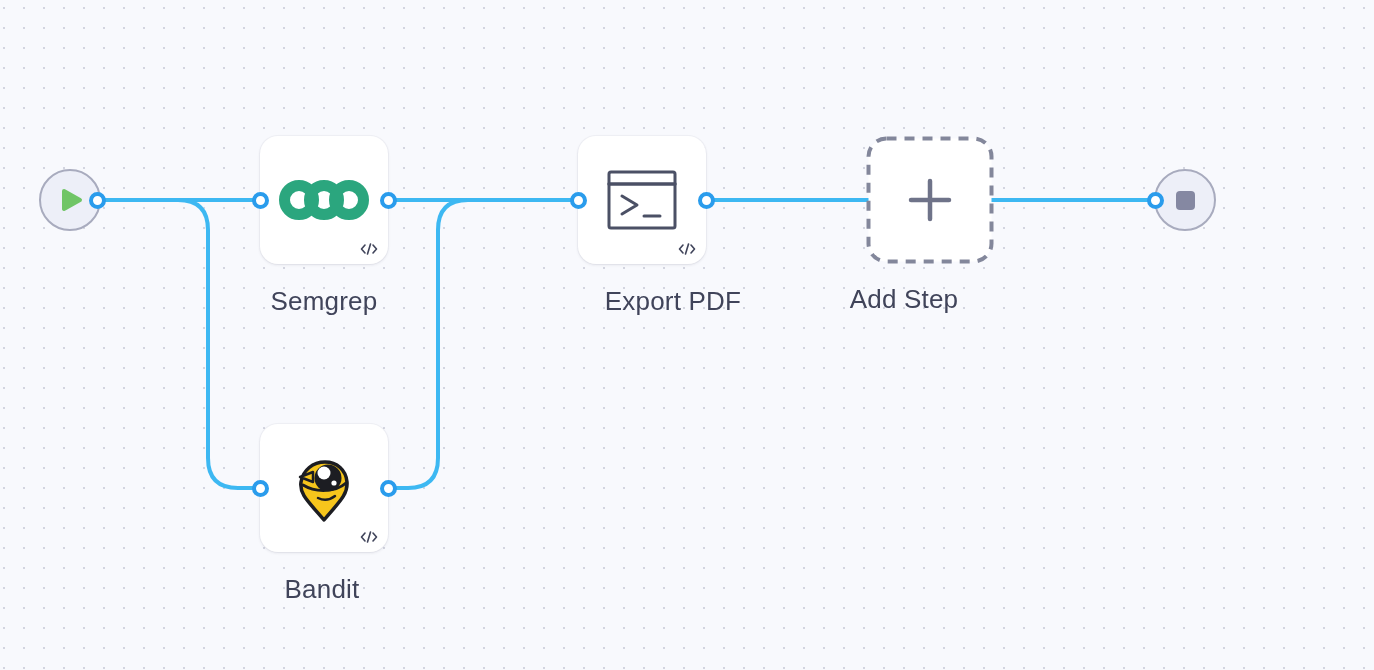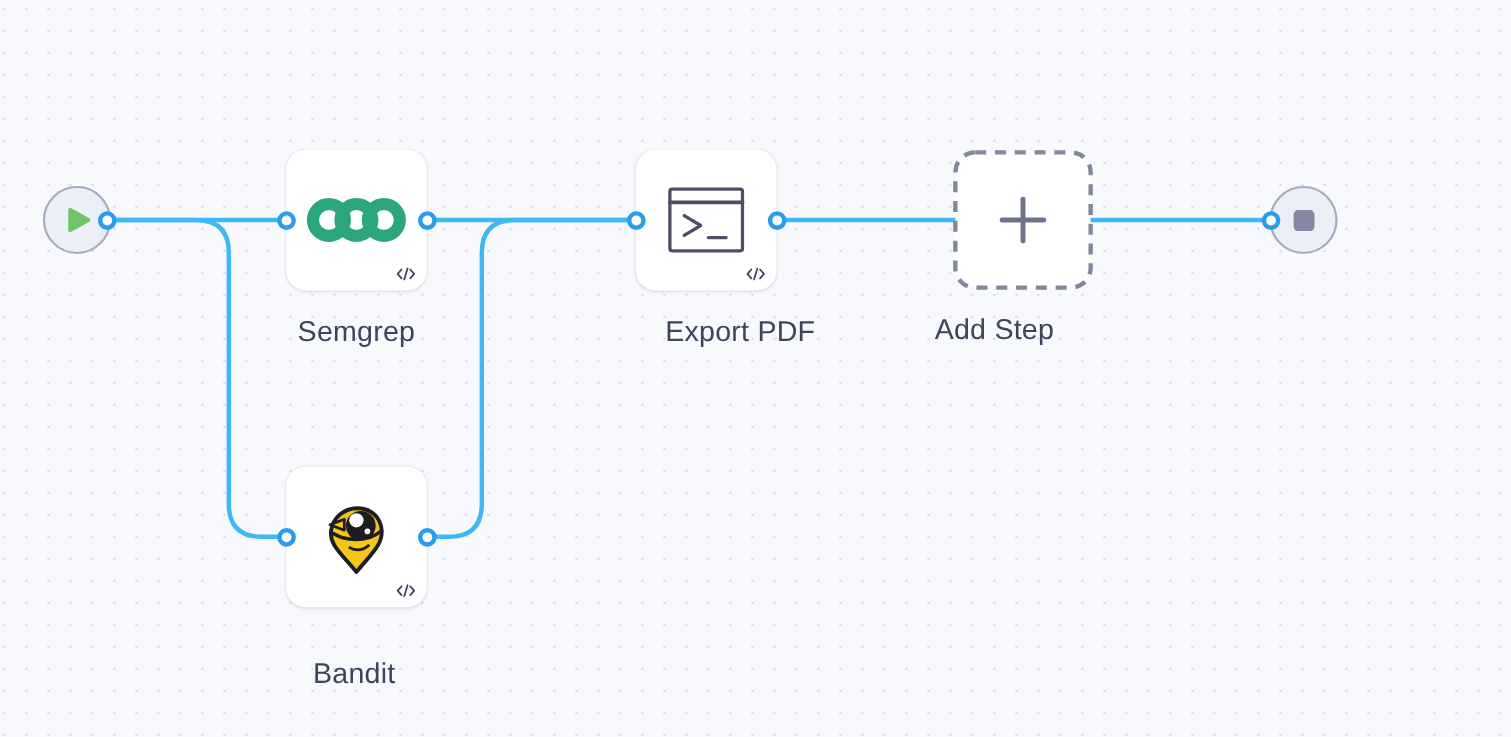--- a/index.html
+++ b/index.html
@@ -153,21 +153,21 @@
       </svg>
     </span>
     <span class="code-badge">
       <svg width="18" height="14" viewBox="0 0 18 14">
         <polyline class="code-glyph" points="5,3 1.5,7 5,11"></polyline>
         <polyline class="code-glyph" points="13,3 16.5,7 13,11"></polyline>
         <line class="code-glyph" x1="10.5" y1="2" x2="7.5" y2="12"></line>
       </svg>
     </span>
   </div>
-  <div class="node-label" style="left:322px; top:574px;margin-top:23px;">Bandit</div>
+  <div class="node-label" style="left:322px; top:574px;">Bandit</div>
 
   <div class="step" style="left:578px; top:136px;">
     <span style="display:flex;">
       <svg width="70" height="60" viewBox="0 0 70 60">
         <rect class="term-stroke" x="2" y="2" width="66" height="56" rx="2"></rect>
         <line class="term-stroke" x1="2" y1="14" x2="68" y2="14" style="stroke-width:3.5;"></line>
         <polyline class="term-stroke" points="15,26 30,35 15,44"></polyline>
         <line class="term-stroke" x1="37" y1="46" x2="53" y2="46"></line>
       </svg>
     </span>

